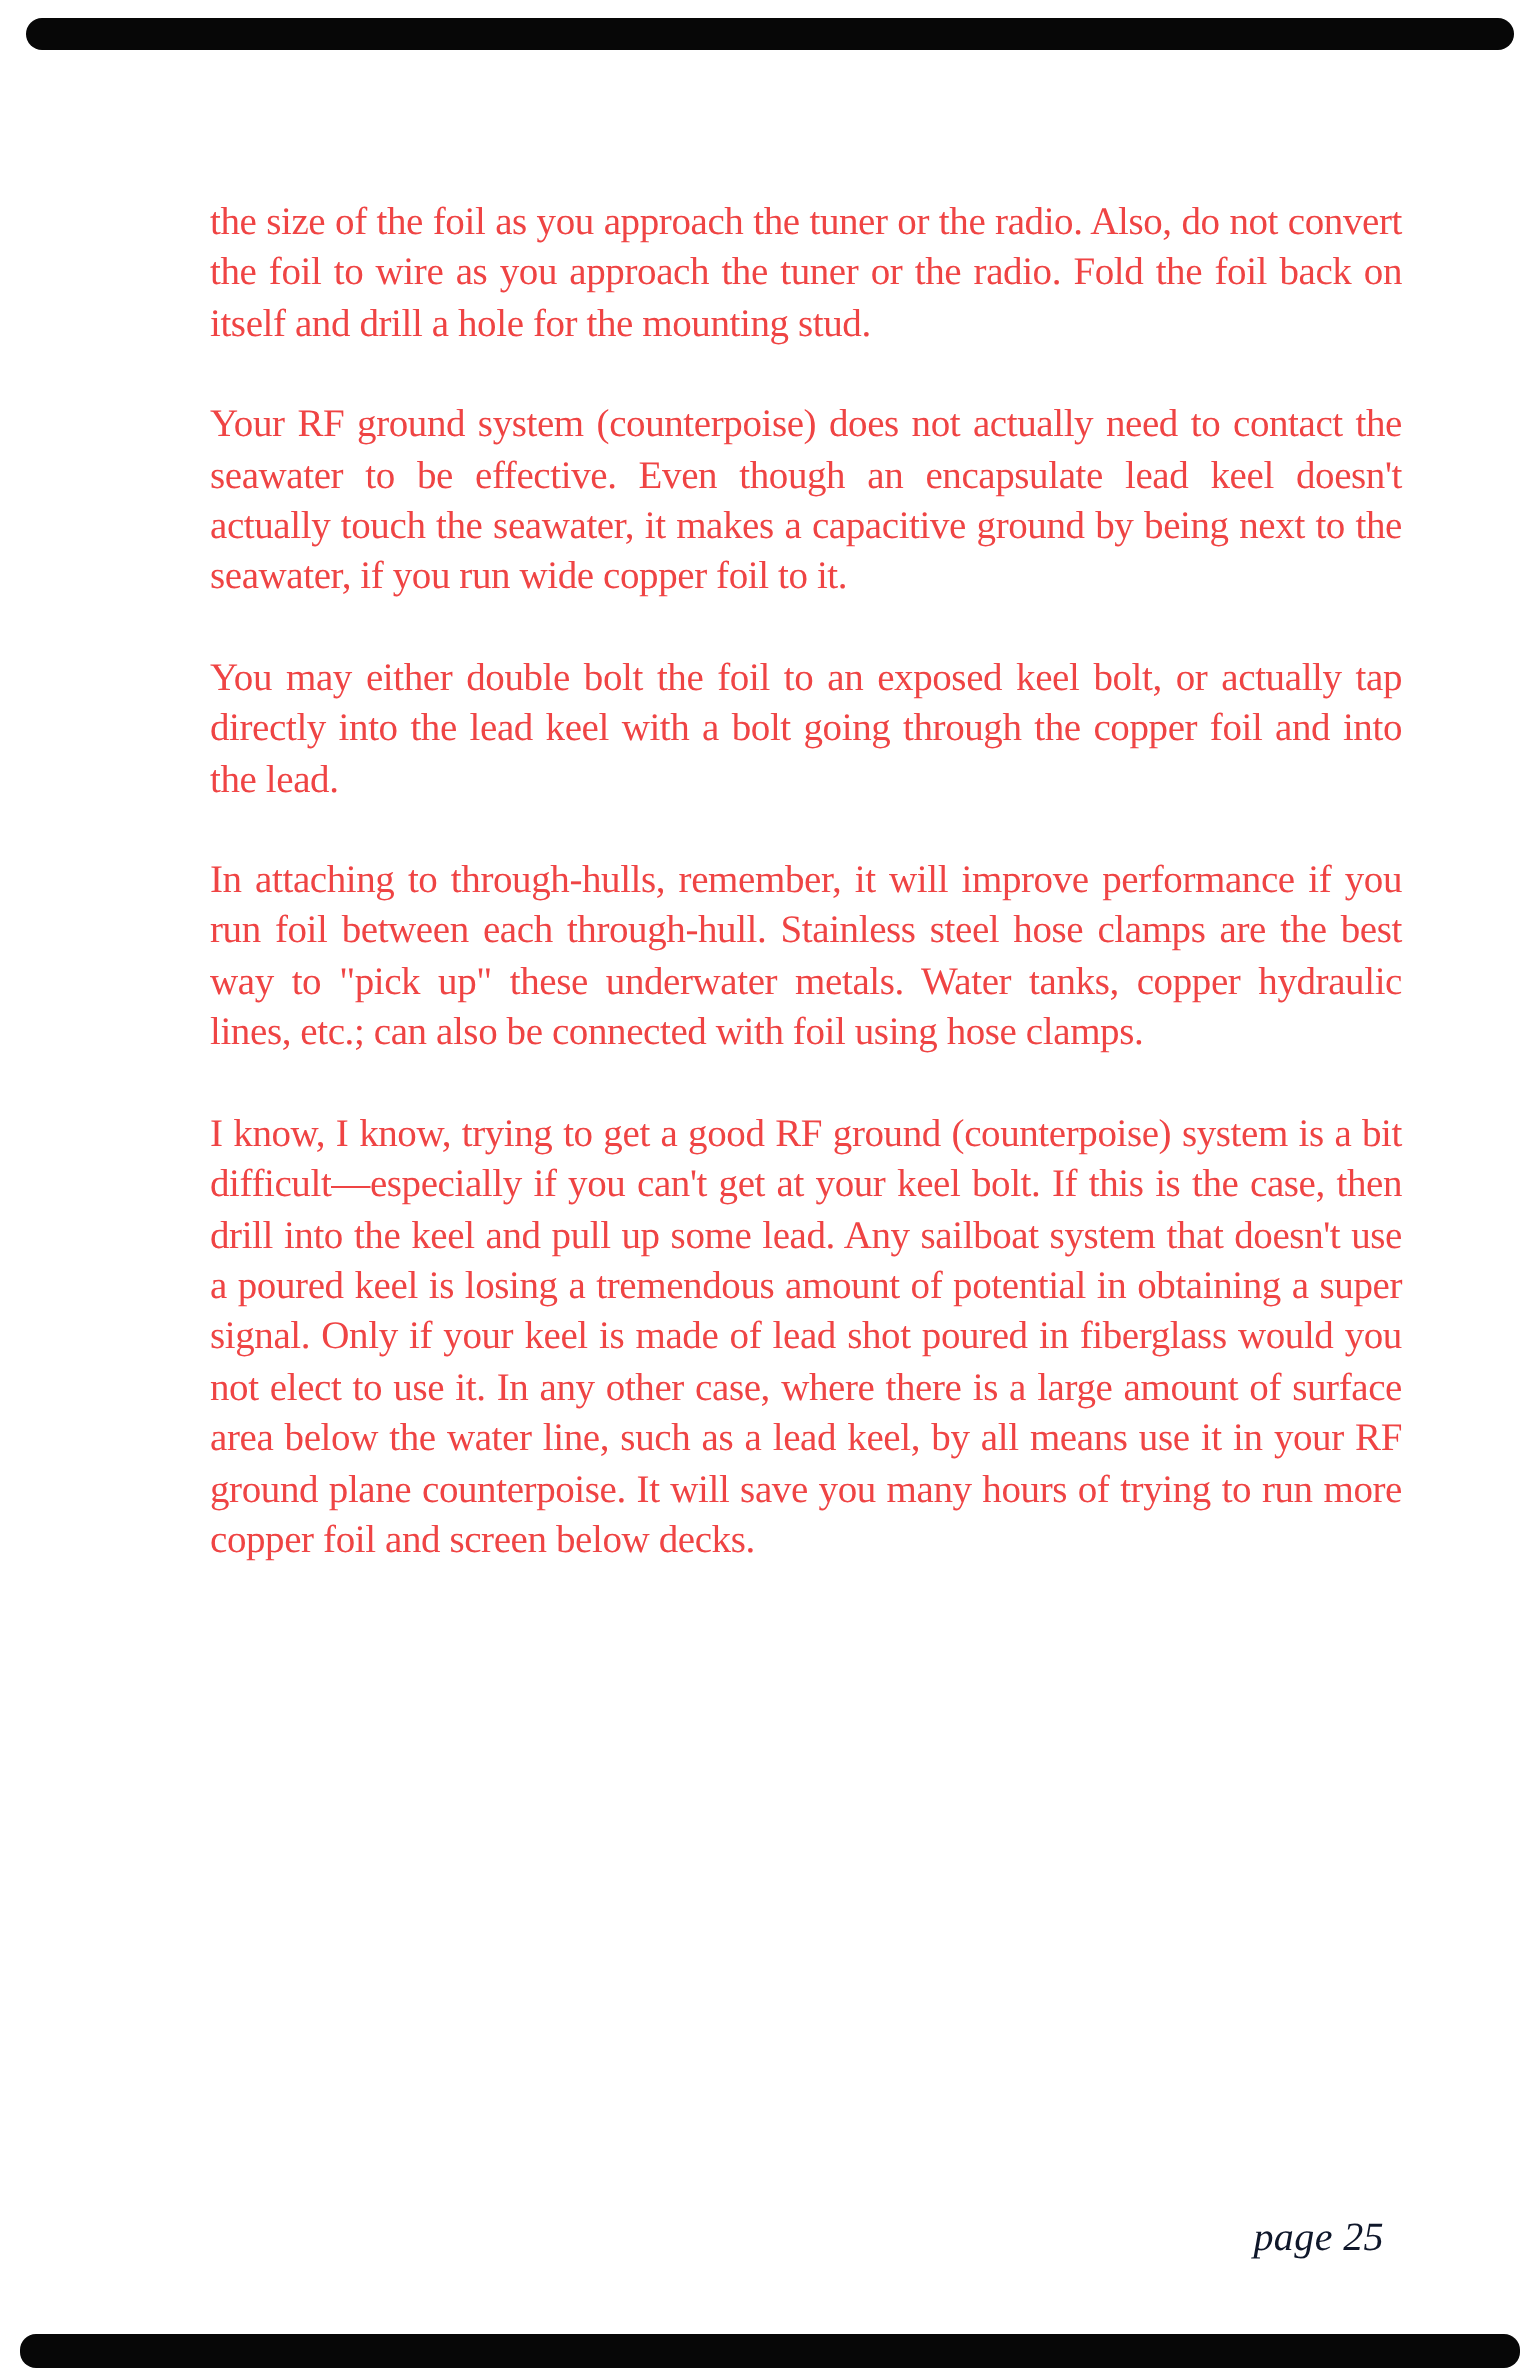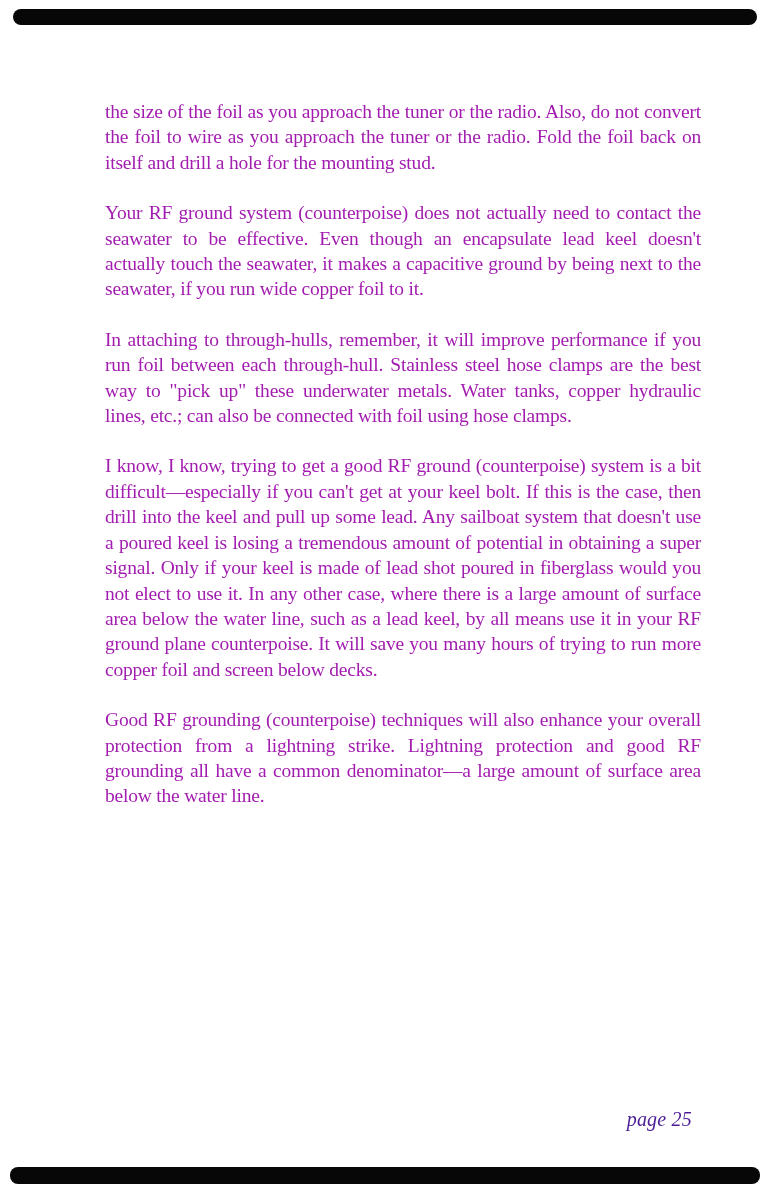--- a/index.html
+++ b/index.html
@@ -30,52 +30,52 @@
     left: 10px;
     top: 1167px;
     width: 750px;
     height: 17px;
   }
   .text-block {
     position: absolute;
     left: 105px;
     top: 99px;
     width: 596px;
-    color: #a21caf;
+    color: #ef4444;
   }
   .text-block p {
     margin: 0 0 25px 0;
     font-size: 19.5px;
     line-height: 25.4px;
     letter-spacing: -0.2px;
     text-align: justify;
     text-justify: inter-word;
   }
   .page-footer {
     position: absolute;
     top: 1108px;
     right: 78px;
     font-size: 20px;
     font-style: italic;
-    color: #4c1d95;
+    color: #0f172a;
     letter-spacing: 0.2px;
   }
 </style>
 </head>
 <body>
 
 <div class="page">
 
   <div class="scan-bar top"></div>
 
   <div class="text-block">
     <p>the size of the foil as you approach the tuner or the radio. Also, do not convert the foil to wire as you approach the tuner or the radio. Fold the foil back on itself and drill a hole for the mounting stud.</p>
     <p>Your RF ground system (counterpoise) does not actually need to contact the seawater to be effective. Even though an encapsulate lead keel doesn't actually touch the seawater, it makes a capacitive ground by being next to the seawater, if you run wide copper foil to it.</p>
+    <p>You may either double bolt the foil to an exposed keel bolt, or actually tap directly into the lead keel with a bolt going through the copper foil and into the lead.</p>
     <p>In attaching to through-hulls, remember, it will improve performance if you run foil between each through-hull. Stainless steel hose clamps are the best way to "pick up" these underwater metals. Water tanks, copper hydraulic lines, etc.; can also be connected with foil using hose clamps.</p>
     <p>I know, I know, trying to get a good RF ground (counterpoise) system is a bit difficult—especially if you can't get at your keel bolt. If this is the case, then drill into the keel and pull up some lead. Any sailboat system that doesn't use a poured keel is losing a tremendous amount of potential in obtaining a super signal.  Only if your keel is made of lead shot poured in fiberglass would you not elect to use it. In any other case, where there is a large amount of surface area below the water line, such as a lead keel, by all means use it in your RF ground plane counterpoise. It will save you many hours of trying to run more copper foil and screen below decks.</p>
-    <p>Good RF grounding (counterpoise) techniques will also enhance your overall protection from a lightning strike. Lightning protection and good RF grounding all have a common denominator—a large amount of surface area below the water line.</p>
   </div>
 
   <div class="page-footer">page 25</div>
 
   <div class="scan-bar bottom"></div>
 
 </div>
 
 </body></html>

